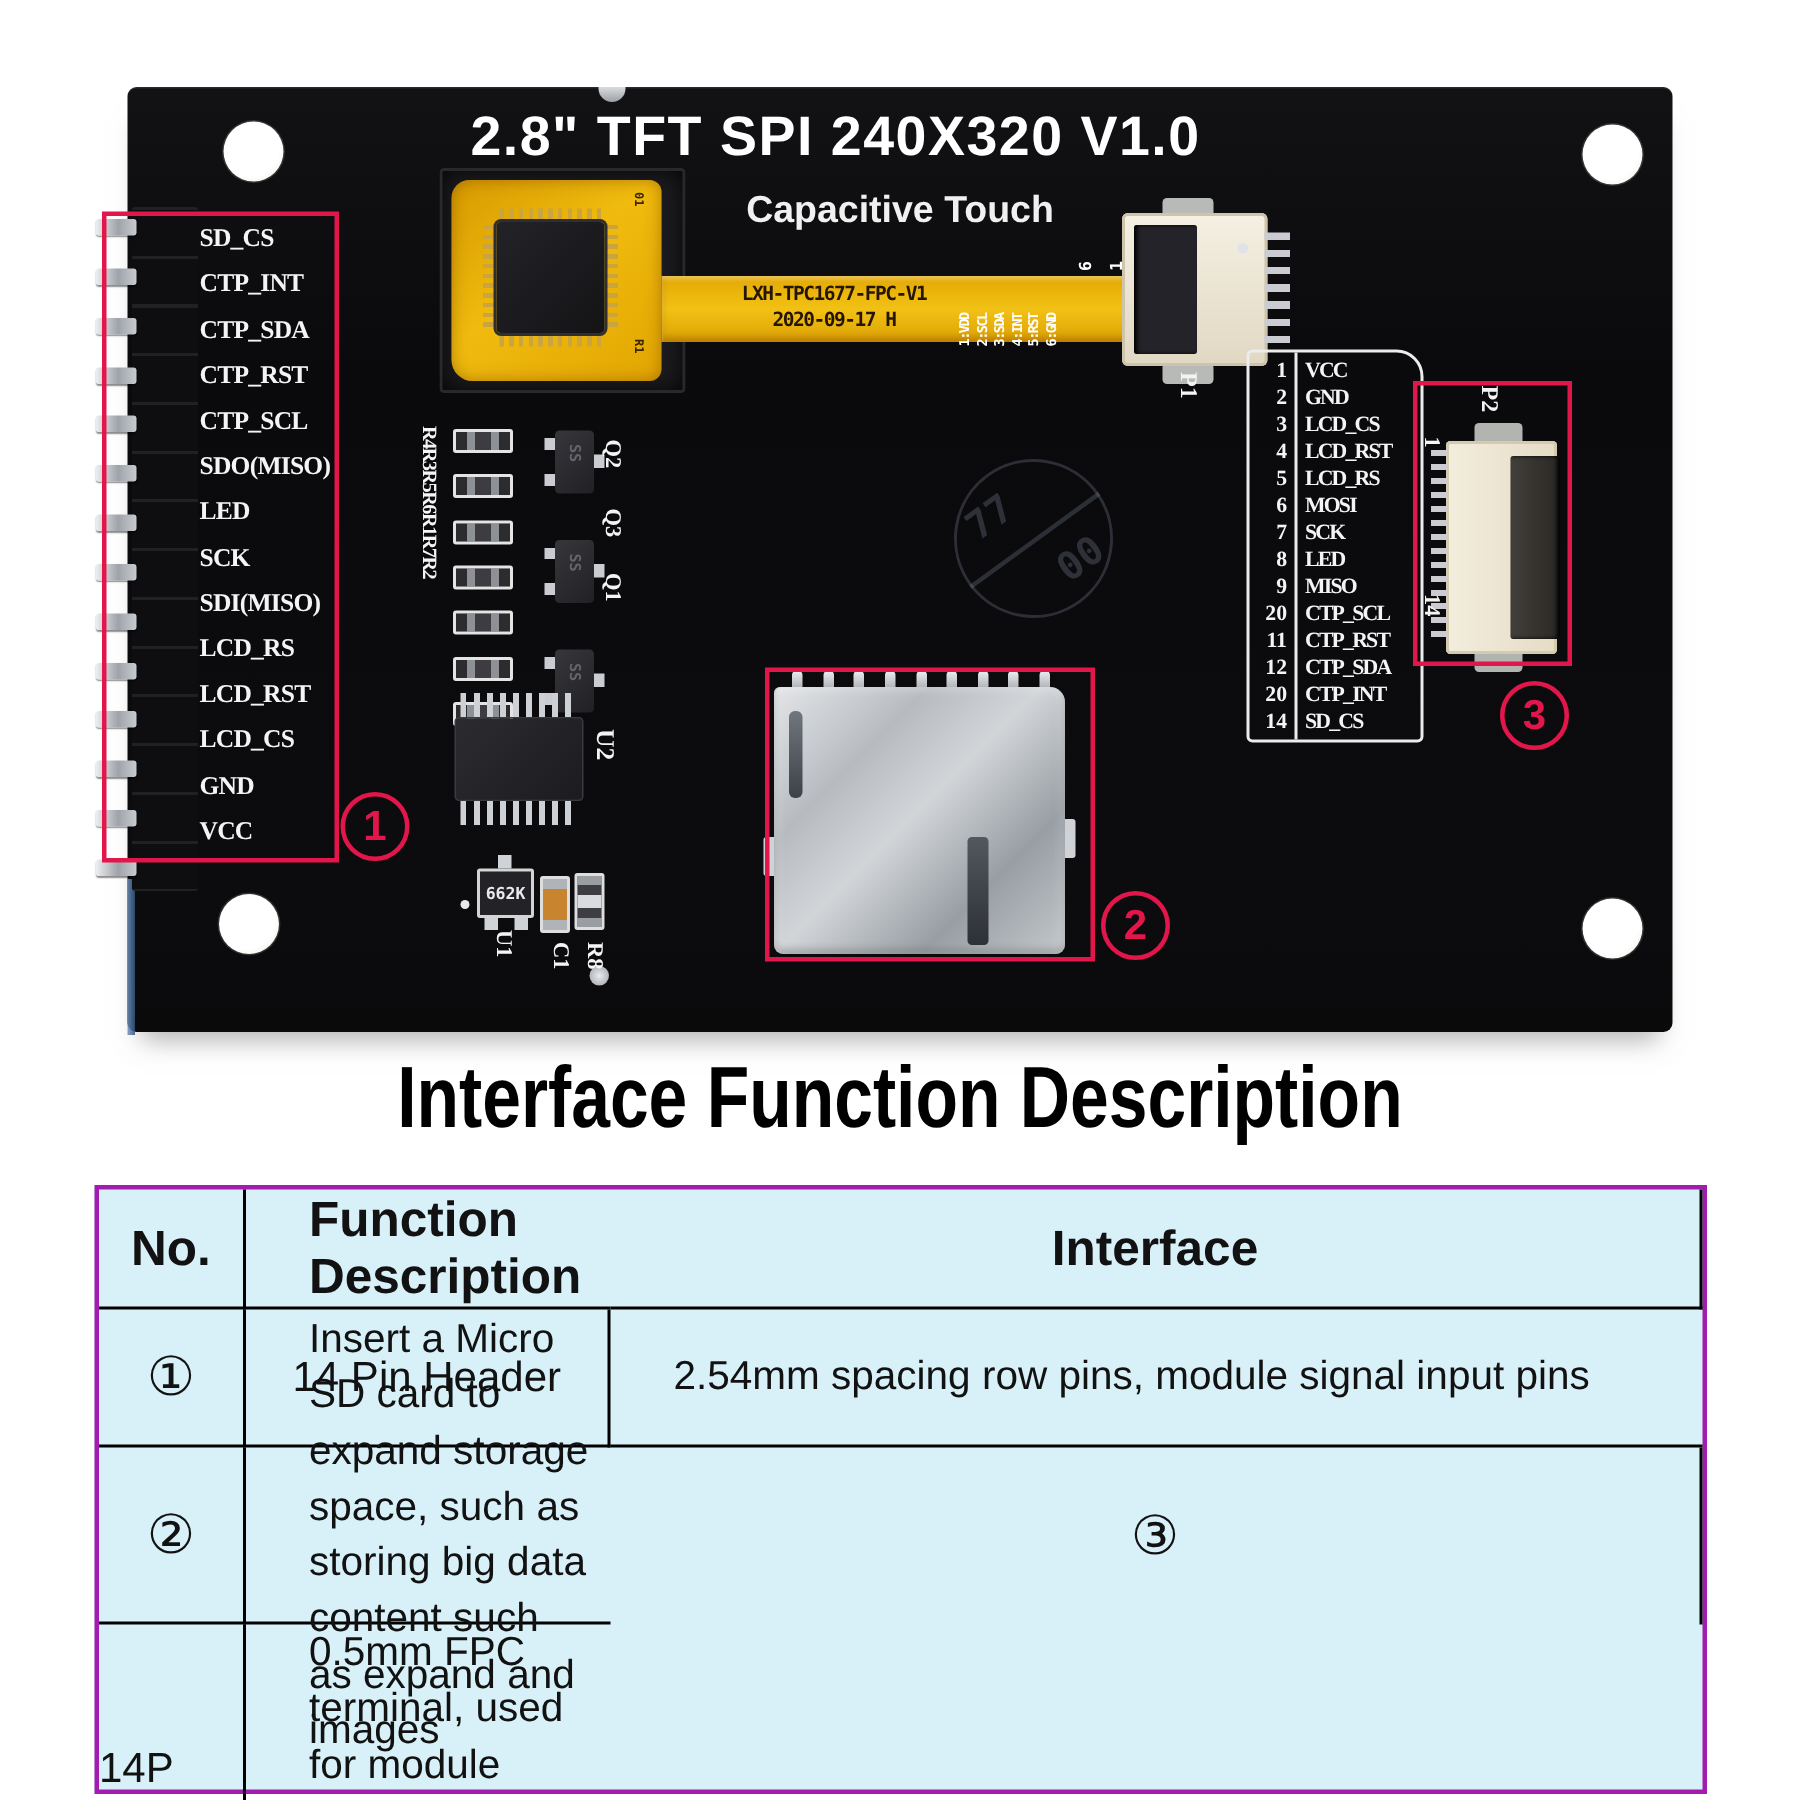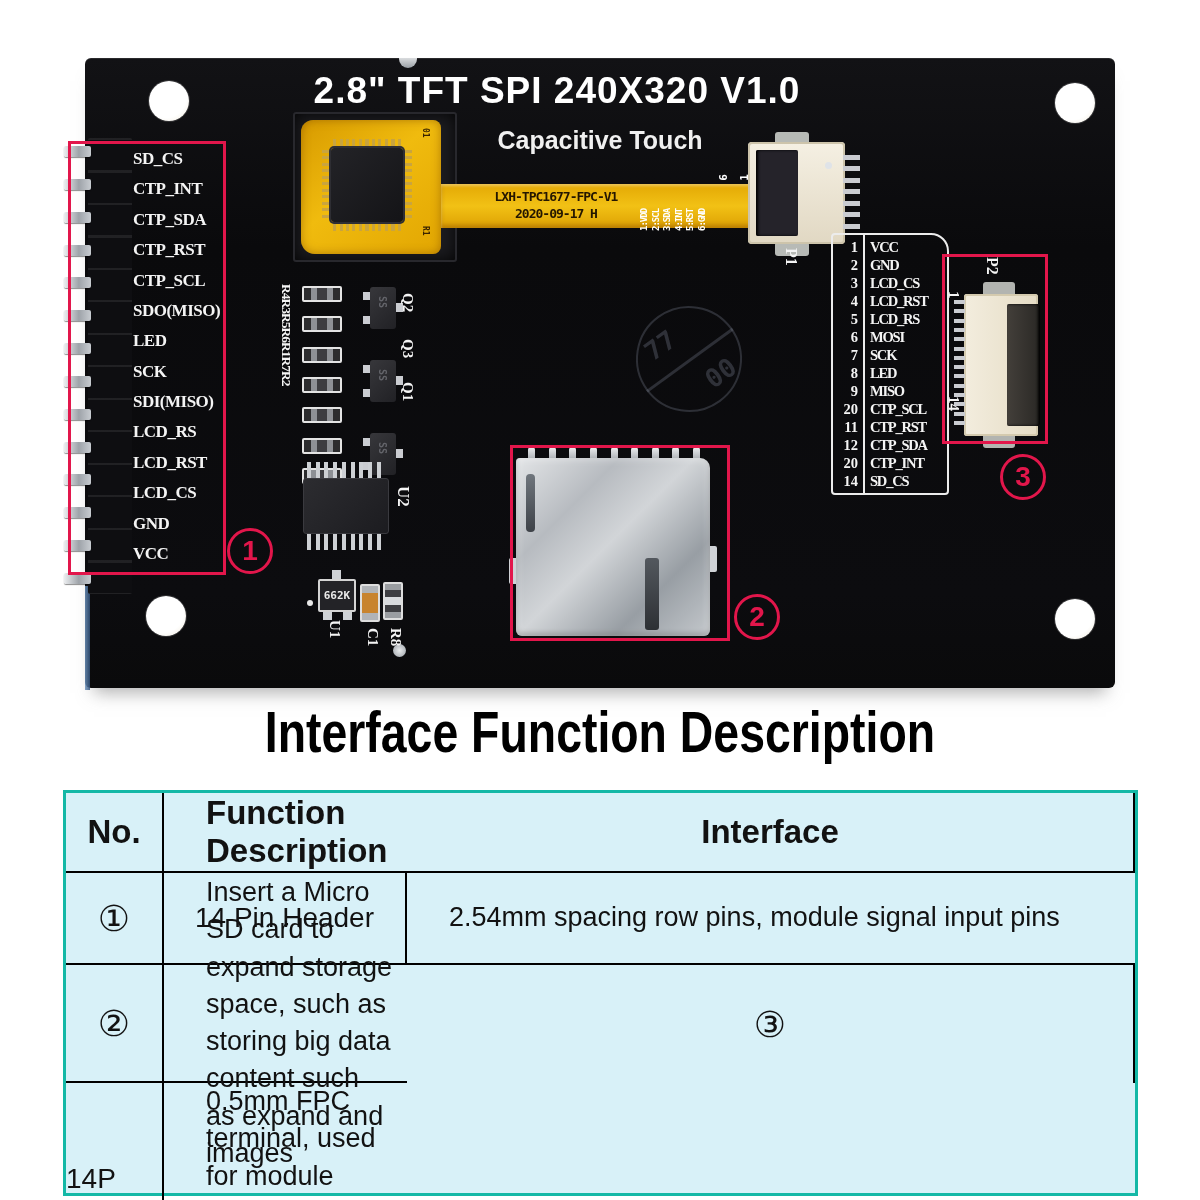--- a/index.html
+++ b/index.html
@@ -180,21 +180,21 @@
     background:radial-gradient(#e9ebed,#9aa0a6)}
   .glass{left:0;top:528px;width:5px;height:104px;opacity:.85;
     background:linear-gradient(90deg,#6f94bd,#31517a)}
 
   
   .sect{position:absolute;left:0;top:698px;width:1200px;text-align:center}
   .sect span{display:inline-block;transform:scaleX(.8);font-size:58px;font-weight:bold;color:#000;
     white-space:nowrap}
 
   
-  .ftab{position:absolute;left:63px;top:790px;width:1075px;height:406px;border:3px solid #14b8a6;
+  .ftab{position:absolute;left:63px;top:790px;width:1075px;height:406px;border:3px solid #a21caf;
     background:var(--table-bg);display:grid;grid-template-columns:98px 243px 1fr;
     grid-template-rows:80px 92px 118px 1fr;color:#121212}
   .cell{display:flex;align-items:center;justify-content:center;
     border-right:2px solid #000;border-bottom:2px solid #000}
   .lastc{border-right:none}
   .lastr{border-bottom:none}
   .h{font-weight:bold;font-size:33px}
   .descc{justify-content:flex-start;text-align:left;padding:0 12px 0 42px}
   .noc{font-size:36px;font-family:"DejaVu Sans",sans-serif}
   .intc{font-size:28px}

